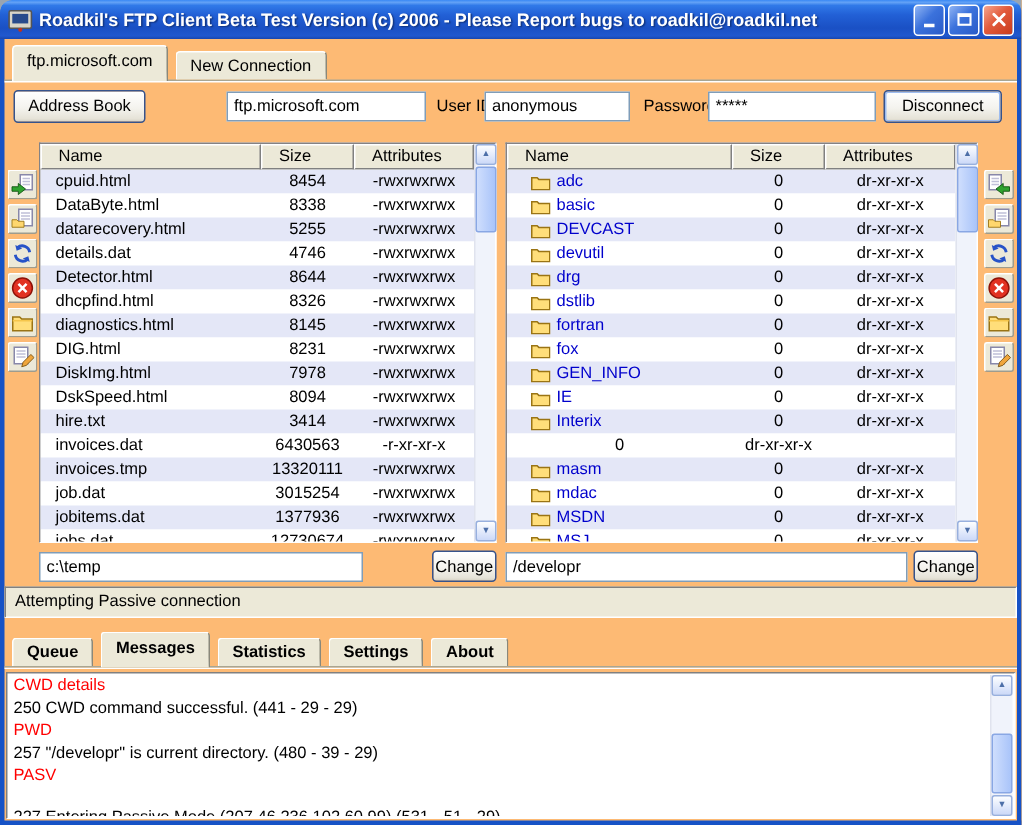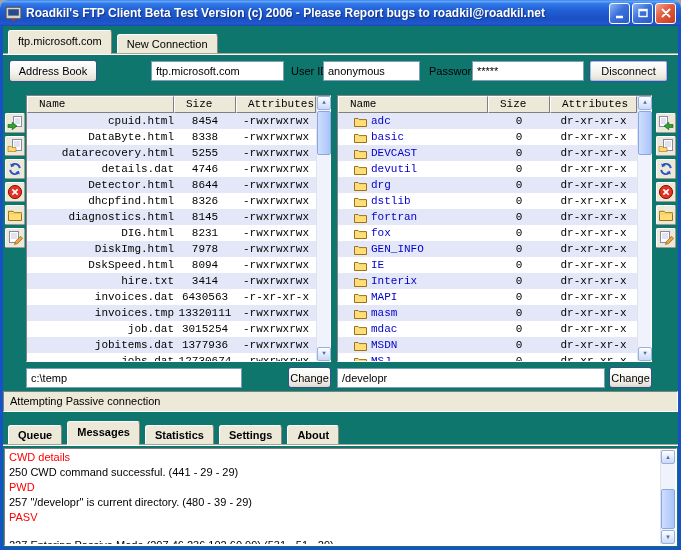--- a/index.html
+++ b/index.html
@@ -12,21 +12,21 @@
     display:flex;align-items:center;padding:0 5px;border-radius:8px 8px 0 0;}
   #app-icon{width:17px;height:17px;margin-right:4px;flex:0 0 auto;}
   #title-text{color:#fff;font-weight:bold;font-size:12px;text-shadow:1px 1px 1px #10337E;white-space:nowrap;overflow:hidden;flex:1;}
   #winbtns{display:flex;gap:2px;flex:0 0 auto;}
   .wbtn{width:21px;height:21px;border-radius:3px;border:1px solid #fff;display:flex;align-items:center;justify-content:center;}
   .wbtn svg{width:16px;height:16px;}
   .wbtn.min,.wbtn.max{background:linear-gradient(135deg,#8FB4F4 0%,#3B72DC 45%,#2A5BC8 100%);}
   .wbtn.close{background:linear-gradient(135deg,#F5A58E 0%,#E25B3C 45%,#C93A1C 100%);}
 
   
-  #frame{position:absolute;left:0;top:26px;right:0;bottom:0;background:#0f766e;border:3px solid #1652C6;border-top:none;}
+  #frame{position:absolute;left:0;top:26px;right:0;bottom:0;background:#fdba74;border:3px solid #1652C6;border-top:none;}
 
   
   .tabstrip{position:absolute;white-space:nowrap;z-index:3;}
   #tabstrip-top{left:5px;top:4px;height:24px;}
   #tabline-top{position:absolute;left:0;right:0;top:27px;height:1px;background:#A9A693;box-shadow:0 1px 0 #FFFFFF;z-index:1;}
   #tabstrip-bottom{left:5px;top:395px;height:24px;font-weight:bold;}
   #tabline-bottom{position:absolute;left:0;right:0;top:418px;height:1px;background:#A9A693;box-shadow:0 1px 0 #FFFFFF;z-index:1;}
   .xtab{display:inline-block;vertical-align:top;height:19px;line-height:18px;padding:0 9px;background:#ECE9D8;
     border:1px solid #8A887A;border-bottom:none;border-top-color:#FFF;border-left-color:#FFF;
     border-radius:3px 3px 0 0;margin-right:2px;position:relative;top:4px;cursor:default;}
@@ -50,33 +50,33 @@
   
   .sidebtn{position:absolute;width:20px;height:20px;background:#ECE9D8;
     border:1px solid;border-color:#FFFFFF #9E9C8E #9E9C8E #FFFFFF;border-radius:2px;
     display:flex;align-items:center;justify-content:center;padding:0;cursor:default;}
   .sidebtn svg{width:16px;height:16px;}
   .colL{left:2px;} .colR{left:653px;}
   .pos1{top:87px;} .pos2{top:110px;} .pos3{top:133px;} .pos4{top:156px;} .pos5{top:179px;} .pos6{top:202px;}
 
   
   .listpanel{position:absolute;top:69px;height:267px;background:#fff;
-    border:1px solid;border-color:#848284 #FFFFFF #FFFFFF #848284;font-family:Liberation Mono, monospace;}
+    border:1px solid;border-color:#848284 #FFFFFF #FFFFFF #848284;}
   #panel-local{left:23px;width:305px;}
   #panel-remote{left:334px;width:315px;}
   .phead{position:absolute;left:0;top:0;right:14px;height:17px;display:grid;}
   #panel-local .phead,#panel-local .frow{grid-template-columns:147px 62px auto;}
   #panel-remote .phead,#panel-remote .frow{grid-template-columns:150px 62px auto;}
   .hcell{background:#ECE9D8;border:1px solid;border-color:#FFFFFF #808080 #808080 #FFFFFF;
     line-height:14px;padding-left:11px;overflow:hidden;}
   .rows{position:absolute;left:0;top:17px;right:14px;bottom:0;overflow:hidden;}
   .frow{display:grid;height:16px;line-height:16px;}
   .frow.even{background:#E4E7F7;}
   .frow.odd{background:#FFFFFF;}
-  .c-name{padding-left:10px;white-space:nowrap;overflow:hidden;text-align:right;}
+  .c-name{padding-left:10px;white-space:nowrap;overflow:hidden;}
   #panel-remote .c-name{padding-left:16px;color:#0000CC;display:flex;align-items:center;gap:4px;}
   .c-size,.c-attr{text-align:center;white-space:nowrap;overflow:hidden;}
   .folder-ic{flex:0 0 auto;}
 
   
   .vscroll{position:absolute;top:0;right:0;bottom:0;width:14px;background:#F0F3FB;border-left:1px solid #E0E3EE;}
   .sbtn{position:absolute;left:0;width:14px;height:14px;background:linear-gradient(180deg,#FDFEFF,#CCD9F8);
     border:1px solid #98B0DE;border-radius:2px;color:#4D6FA8;font-size:6px;line-height:12px;text-align:center;cursor:default;}
   .sbtn.up{top:0;} .sbtn.down{bottom:0;}
   .sthumb{position:absolute;left:0;width:14px;background:linear-gradient(90deg,#CFDEFD,#A9C4F9);
@@ -472,26 +472,20 @@
               <svg class="folder-ic" width="13" height="11" viewBox="0 0 13 11">
                 <path d="M0.5 10.5v-8h3.6l1.1 1.1h7.3v6.9z" fill="#FFDE7A" stroke="#9A7414"></path>
               </svg>
               <span>Interix</span>
             </span>
             <span class="c-size">0</span>
             <span class="c-attr">dr-xr-xr-x</span>
           </div>
 
           <div class="frow odd">
-            <span class="c-name">
-              <svg class="folder-ic" width="13" height="11" viewBox="0 0 13 11">
-                <path d="M0.5 10.5v-8h3.6l1.1 1.1h7.3v6.9z" fill="#FFDE7A" stroke="#9A7414"></path>
-              </svg>
-              <span>MAPI</span>
-            </span>
             <span class="c-size">0</span>
             <span class="c-attr">dr-xr-xr-x</span>
           </div>
 
           <div class="frow even">
             <span class="c-name">
               <svg class="folder-ic" width="13" height="11" viewBox="0 0 13 11">
                 <path d="M0.5 10.5v-8h3.6l1.1 1.1h7.3v6.9z" fill="#FFDE7A" stroke="#9A7414"></path>
               </svg>
               <span>masm</span>

